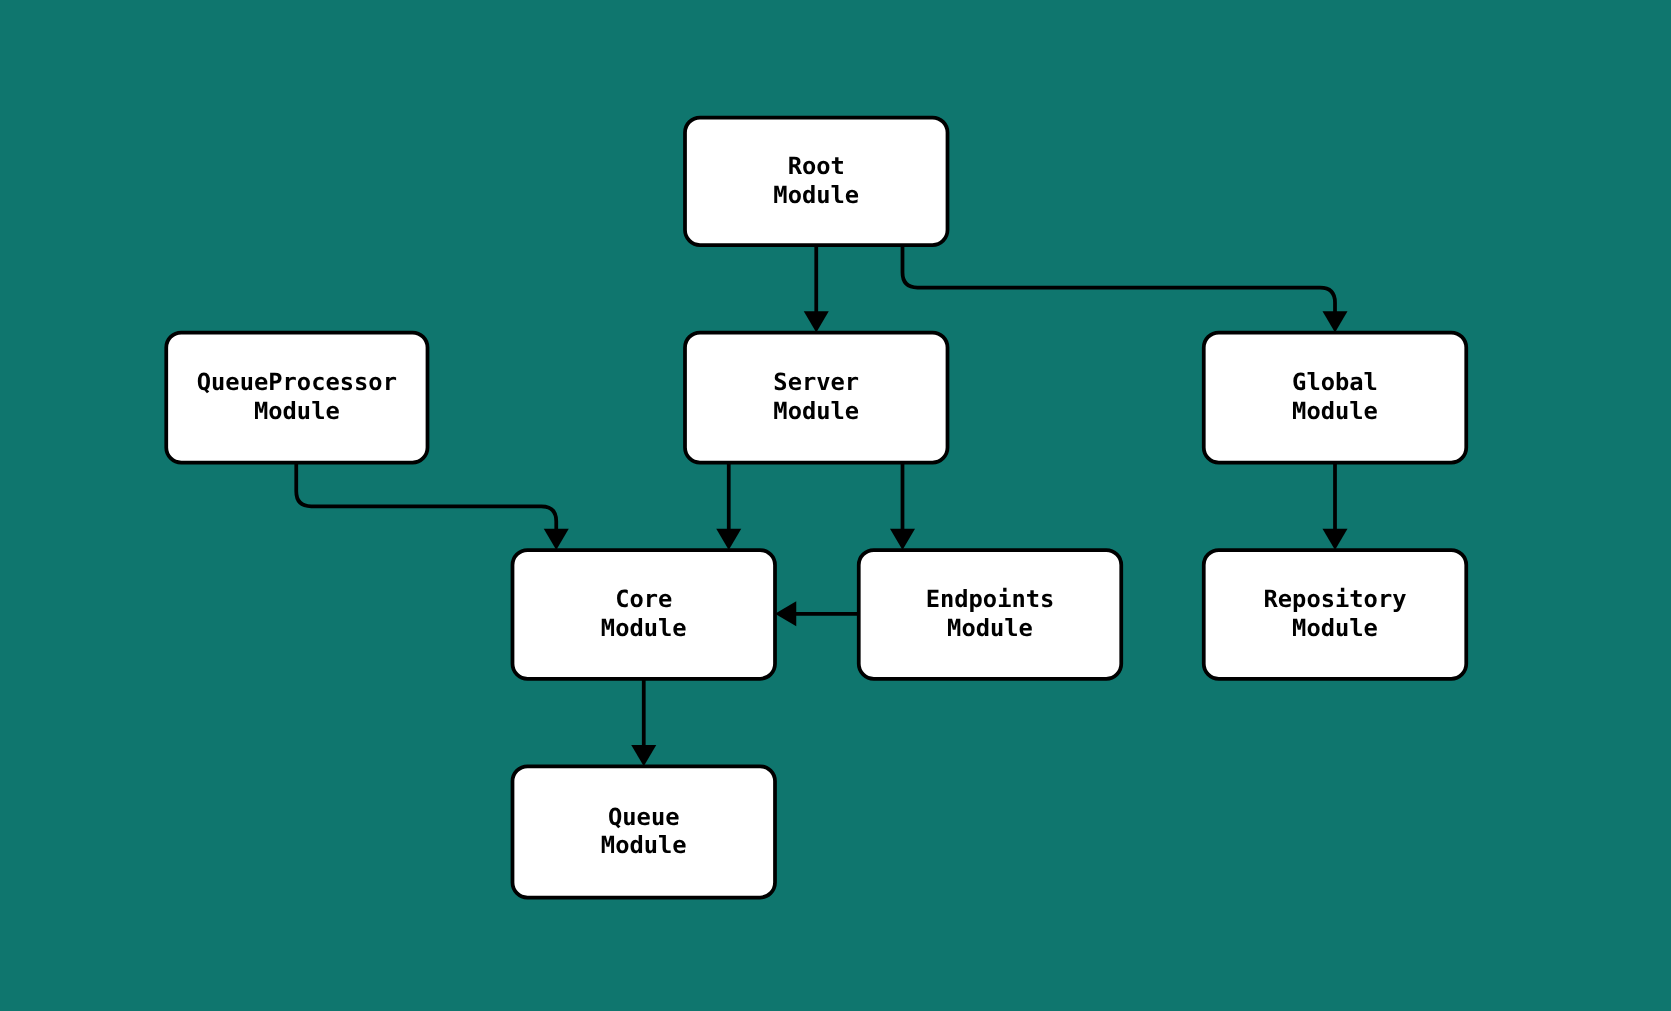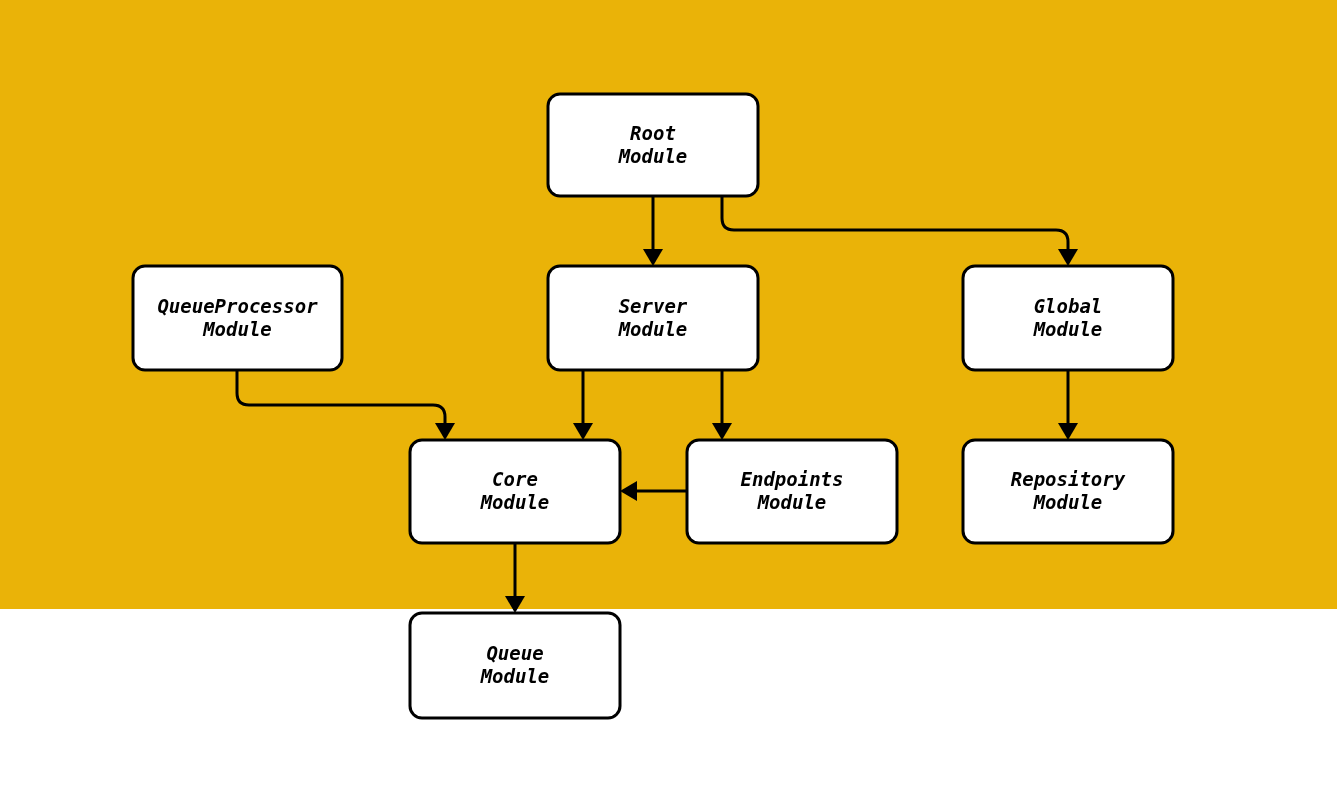--- a/index.html
+++ b/index.html
@@ -10,23 +10,22 @@
   }
   body {
     width: 1337px;
     height: 809px;
     font-family: "DejaVu Sans Mono", monospace;
     overflow: hidden;
   }
   #diagram-canvas {
     position: relative;
     width: 1337px;
-    height: 609px;
-    background: #eab308;
-    font-style: italic;
+    height: 809px;
+    background: #0f766e;
   }
   svg.diagram-svg {
     position: absolute;
     top: 0;
     left: 0;
     width: 1337px;
     height: 809px;
     display: block;
   }
   .node-box {

